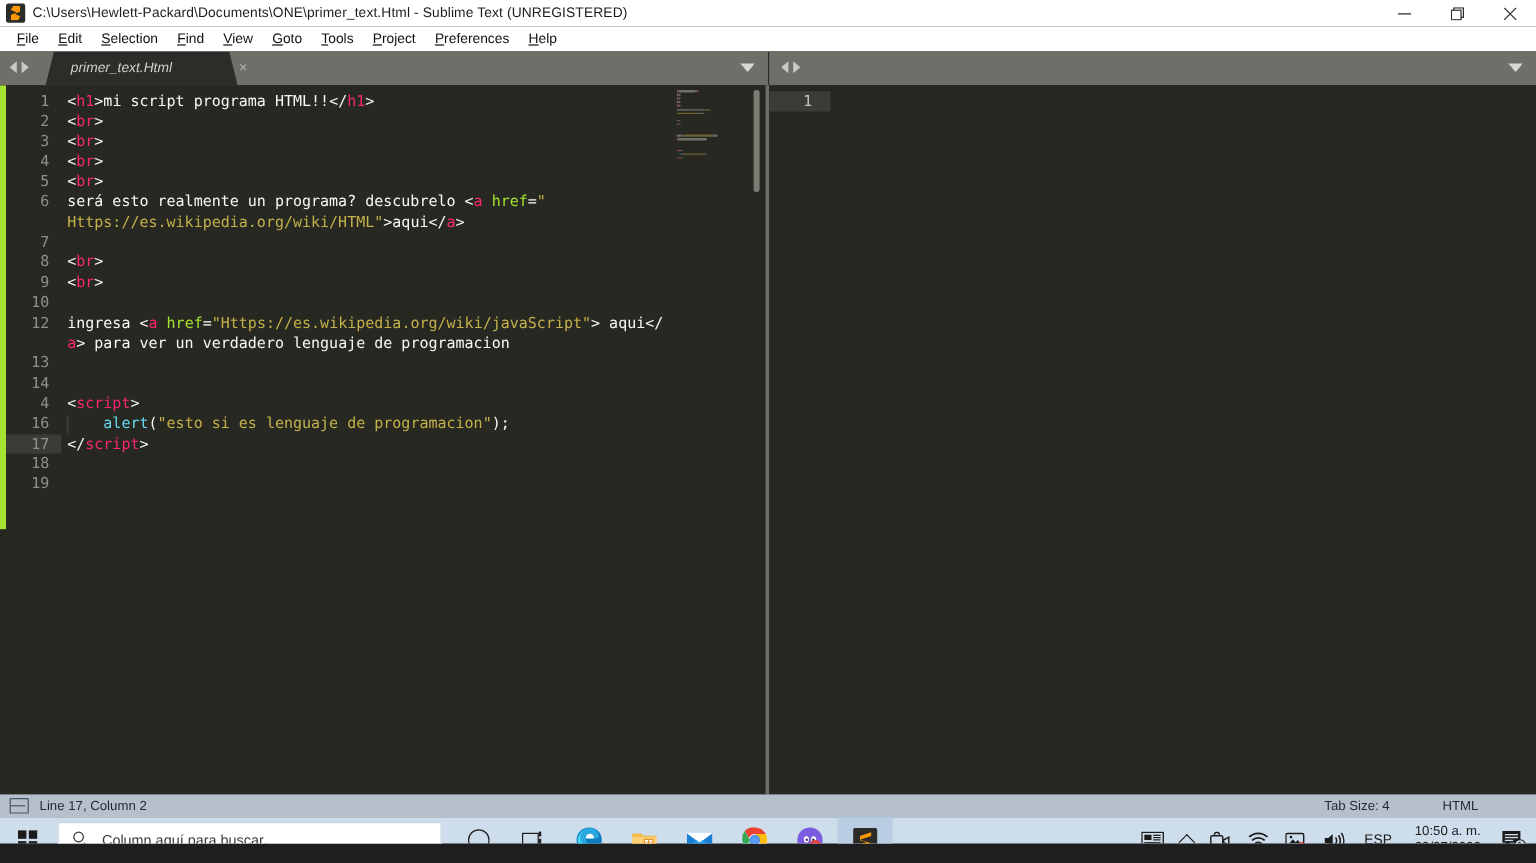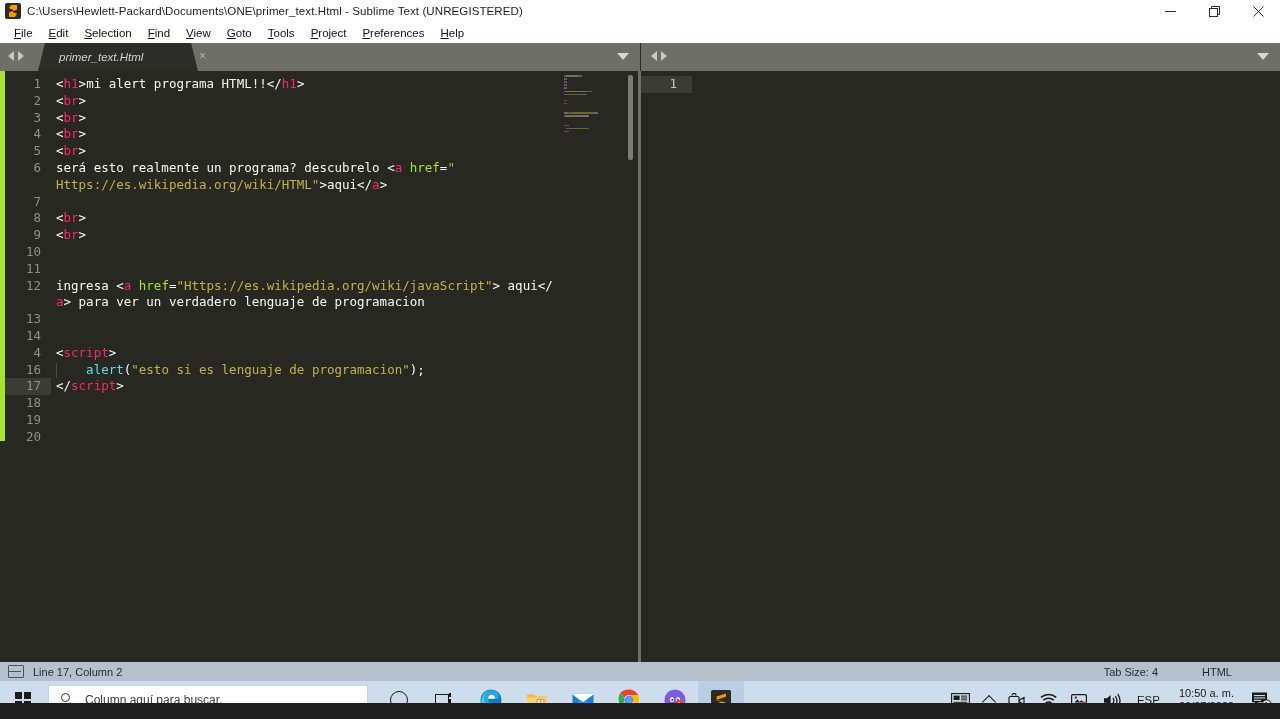--- a/index.html
+++ b/index.html
@@ -369,42 +369,40 @@
       <div class="navarrows" style="left:10px;">
         <span class="tri-l"></span>
         <span class="tri-r"></span>
       </div>
       <div class="tabmenu" style="left:616px;"></div>
     </div>
 
     <div class="pane pane-left">
       <div class="accent-strip"></div>
       <div class="code-lines" id="code-left">
-          <div class="row"><span class="lineno">1</span><span class="linetext"><span class="tok-punct">&lt;</span><span class="tok-tag">h1</span><span class="tok-punct">&gt;</span><span class="tok-plain">mi alert programa HTML!!</span><span class="tok-punct">&lt;/</span><span class="tok-tag">h1</span><span class="tok-punct">&gt;</span></span></div>
+          <div class="row"><span class="lineno">1</span><span class="linetext"><span class="tok-punct">&lt;</span><span class="tok-tag">h1</span><span class="tok-punct">&gt;</span><span class="tok-plain">mi script programa HTML!!</span><span class="tok-punct">&lt;/</span><span class="tok-tag">h1</span><span class="tok-punct">&gt;</span></span></div>
           <div class="row"><span class="lineno">2</span><span class="linetext"><span class="tok-punct">&lt;</span><span class="tok-tag">br</span><span class="tok-punct">&gt;</span></span></div>
           <div class="row"><span class="lineno">3</span><span class="linetext"><span class="tok-punct">&lt;</span><span class="tok-tag">br</span><span class="tok-punct">&gt;</span></span></div>
           <div class="row"><span class="lineno">4</span><span class="linetext"><span class="tok-punct">&lt;</span><span class="tok-tag">br</span><span class="tok-punct">&gt;</span></span></div>
           <div class="row"><span class="lineno">5</span><span class="linetext"><span class="tok-punct">&lt;</span><span class="tok-tag">br</span><span class="tok-punct">&gt;</span></span></div>
           <div class="row"><span class="lineno">6</span><span class="linetext"><span class="tok-plain">será esto realmente un programa? descubrelo </span><span class="tok-punct">&lt;</span><span class="tok-tag">a</span><span class="tok-plain"> </span><span class="tok-attr">href</span><span class="tok-punct">=</span><span class="tok-str">"</span></span></div>
           <div class="row"><span class="lineno"></span><span class="linetext"><span class="tok-str">Https://es.wikipedia.org/wiki/HTML"</span><span class="tok-plain">&gt;aqui</span><span class="tok-punct">&lt;/</span><span class="tok-tag">a</span><span class="tok-punct">&gt;</span></span></div>
           <div class="row"><span class="lineno">7</span><span class="linetext"></span></div>
           <div class="row"><span class="lineno">8</span><span class="linetext"><span class="tok-punct">&lt;</span><span class="tok-tag">br</span><span class="tok-punct">&gt;</span></span></div>
           <div class="row"><span class="lineno">9</span><span class="linetext"><span class="tok-punct">&lt;</span><span class="tok-tag">br</span><span class="tok-punct">&gt;</span></span></div>
           <div class="row"><span class="lineno">10</span><span class="linetext"></span></div>
-          <div class="row"><span class="lineno">11</span><span class="linetext"></span></div>
           <div class="row"><span class="lineno">12</span><span class="linetext"><span class="tok-plain">ingresa </span><span class="tok-punct">&lt;</span><span class="tok-tag">a</span><span class="tok-plain"> </span><span class="tok-attr">href</span><span class="tok-punct">=</span><span class="tok-str">"Https://es.wikipedia.org/wiki/javaScript"</span><span class="tok-plain">&gt; aqui</span><span class="tok-punct">&lt;/</span></span></div>
           <div class="row"><span class="lineno"></span><span class="linetext"><span class="tok-tag">a</span><span class="tok-plain">&gt; para ver un verdadero lenguaje de programacion</span></span></div>
           <div class="row"><span class="lineno">13</span><span class="linetext"></span></div>
           <div class="row"><span class="lineno">14</span><span class="linetext"></span></div>
           <div class="row"><span class="lineno">4</span><span class="linetext"><span class="tok-punct">&lt;</span><span class="tok-tag">script</span><span class="tok-punct">&gt;</span></span></div>
           <div class="row"><span class="lineno">16</span><span class="indent-guide"></span><span class="linetext"><span class="tok-plain">    </span><span class="tok-fn">alert</span><span class="tok-punct">(</span><span class="tok-str">"esto si es lenguaje de programacion"</span><span class="tok-punct">);</span></span></div>
           <div class="row cur"><div class="lineno-bg"></div><span class="lineno">17</span><span class="linetext"><span class="tok-punct">&lt;/</span><span class="tok-tag">script</span><span class="tok-punct">&gt;</span></span></div>
           <div class="row"><span class="lineno">18</span><span class="linetext"></span></div>
           <div class="row"><span class="lineno">19</span><span class="linetext"></span></div>
-          <div class="row"><span class="lineno">20</span><span class="linetext"></span></div>
         </div>
       <div class="minimap" id="minimap">
           <div class="mm-row" style="left: 0px; top: 0px; width: 1px; background: rgb(111, 112, 105);"></div>
           <div class="mm-row" style="left: 0.52px; top: 0px; width: 1.04px; background: rgb(138, 61, 78);"></div>
           <div class="mm-row" style="left: 1.56px; top: 0px; width: 1px; background: rgb(111, 112, 105);"></div>
           <div class="mm-row" style="left: 2.08px; top: 0px; width: 13px; background: rgb(111, 112, 105);"></div>
           <div class="mm-row" style="left: 15.08px; top: 0px; width: 1.04px; background: rgb(111, 112, 105);"></div>
           <div class="mm-row" style="left: 16.12px; top: 0px; width: 1.04px; background: rgb(138, 61, 78);"></div>
           <div class="mm-row" style="left: 17.16px; top: 0px; width: 1px; background: rgb(111, 112, 105);"></div>
           <div class="mm-row" style="left: 0px; top: 3.1px; width: 1px; background: rgb(111, 112, 105);"></div>

